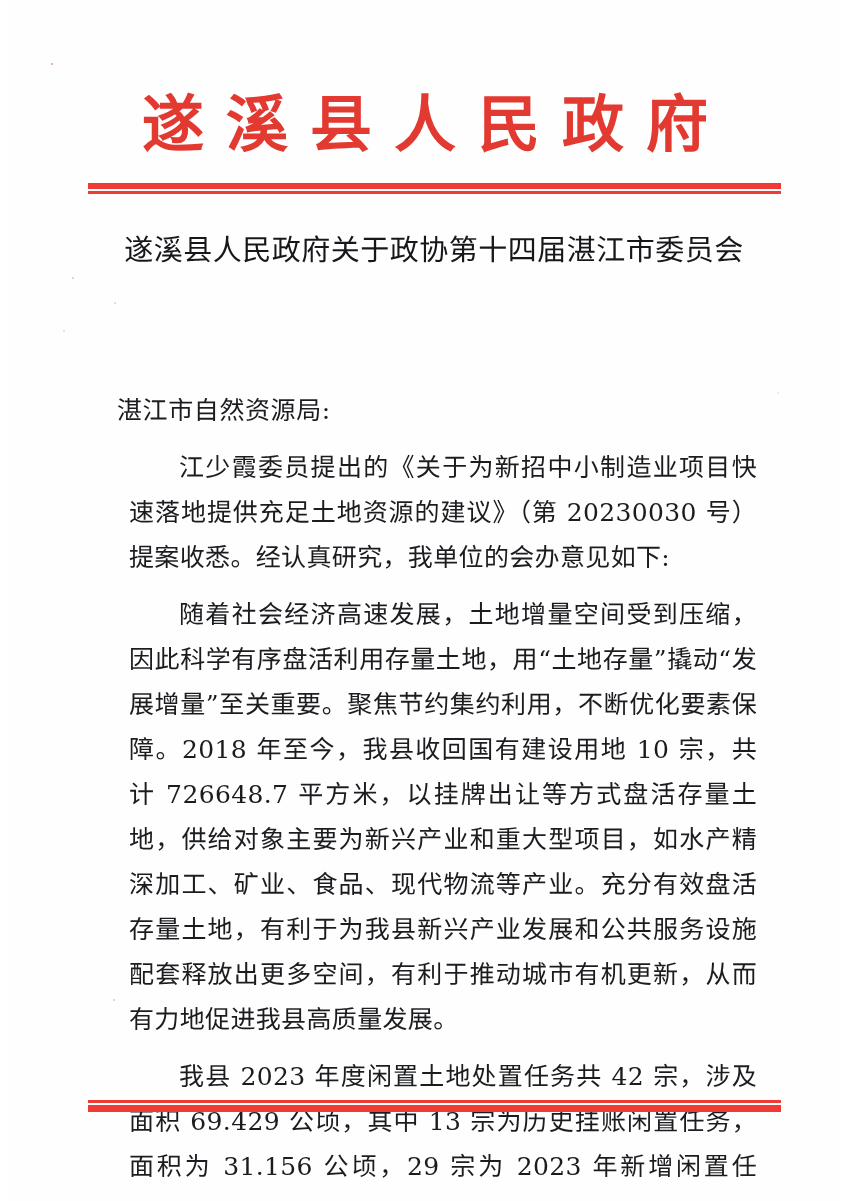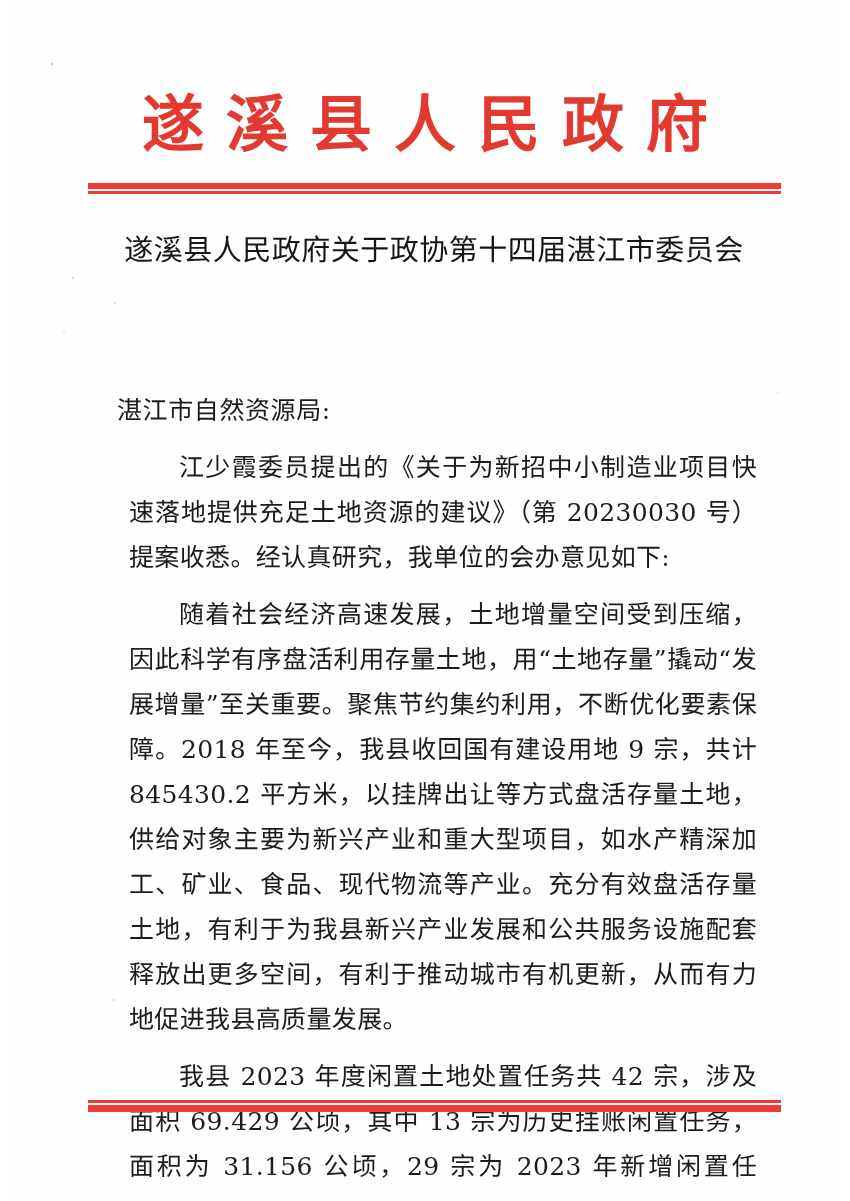--- a/index.html
+++ b/index.html
@@ -169,21 +169,21 @@
     <div class="thin"></div>
   </div>
 
   <div class="doc-title">
     <span class="tline">遂溪县人民政府关于政协第十四届湛江市委员会</span>
   </div>
 
   <div class="body-area">
     <p class="addressee">湛江市自然资源局:</p>
     <p class="para">江少霞委员提出的《关于为新招中小制造业项目快速落地提供充足土地资源的建议》（第 20230030 号）提案收悉。经认真研究，我单位的会办意见如下:</p>
-    <p class="para">随着社会经济高速发展，土地增量空间受到压缩，因此科学有序盘活利用存量土地，用“土地存量”撬动“发展增量”至关重要。聚焦节约集约利用，不断优化要素保障。2018 年至今，我县收回国有建设用地 9 宗，共计 845430.2 平方米，以挂牌出让等方式盘活存量土地，供给对象主要为新兴产业和重大型项目，如水产精深加工、矿业、食品、现代物流等产业。充分有效盘活存量土地，有利于为我县新兴产业发展和公共服务设施配套释放出更多空间，有利于推动城市有机更新，从而有力地促进我县高质量发展。</p>
+    <p class="para">随着社会经济高速发展，土地增量空间受到压缩，因此科学有序盘活利用存量土地，用“土地存量”撬动“发展增量”至关重要。聚焦节约集约利用，不断优化要素保障。2018 年至今，我县收回国有建设用地 10 宗，共计 726648.7 平方米，以挂牌出让等方式盘活存量土地，供给对象主要为新兴产业和重大型项目，如水产精深加工、矿业、食品、现代物流等产业。充分有效盘活存量土地，有利于为我县新兴产业发展和公共服务设施配套释放出更多空间，有利于推动城市有机更新，从而有力地促进我县高质量发展。</p>
     <p class="para clipped">我县 2023 年度闲置土地处置任务共 42 宗，涉及面积 69.429 公顷，其中 13 宗为历史挂账闲置任务，面积为 31.156 公顷，29 宗为 2023 年新增闲置任务，面积为 38.273 公顷。截至 2023 年 5 月 8 日，我县 4 宗已销号，分别为中圆、富乔义齿、佳佳乐、矿</p>
   </div>
 
   <div class="rule-bottom">
     <div class="thin"></div>
     <div class="gap"></div>
     <div class="thick"></div>
   </div>
 
 </div>

